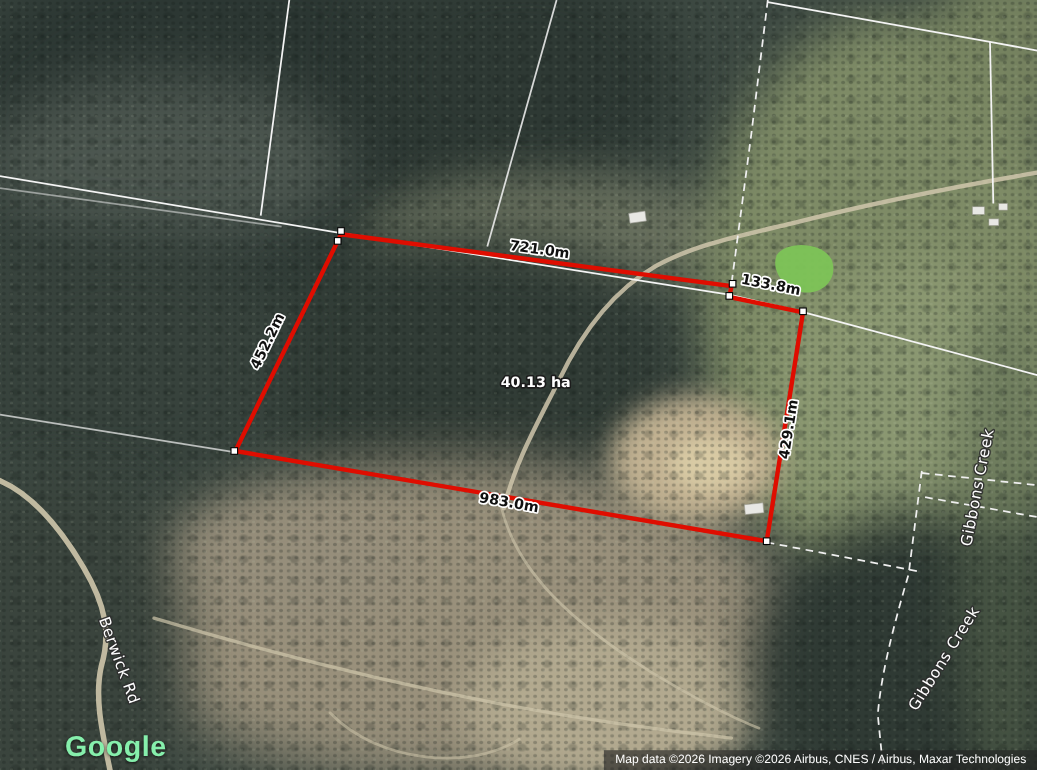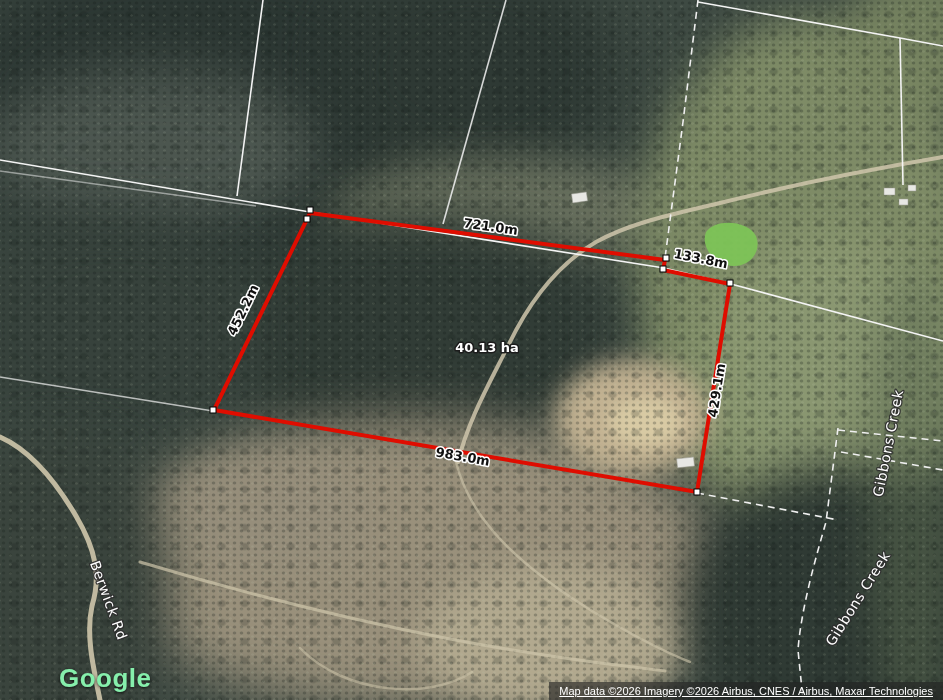--- a/index.html
+++ b/index.html
@@ -44,21 +44,21 @@
   .bldg{fill:#e8e8e4;stroke:#9a9a90;stroke-width:.5;}
   
   .google-logo{
     position:absolute;left:31px;bottom:6px;color:#86efac;
     font-size:26px;font-weight:600;letter-spacing:.5px;
     text-shadow:0 1px 3px rgba(0,0,0,.7);cursor:pointer;margin-left:28px;
   }
   .attribution{
     position:absolute;right:0;bottom:0;height:18px;line-height:18px;
     background:rgba(32,32,32,.62);color:#ffffff;font-size:11px;
-    padding:0 10px;white-space:nowrap;text-decoration:underline;
+    padding:0 10px;white-space:nowrap;
   }
 </style>
 </head>
 <body>
 
 <div class="stage">
 
   <div class="terrain">
     <div class="tb" id="tb-forest-tl"></div>
     <div class="tb" id="tb-gray-ul"></div>

